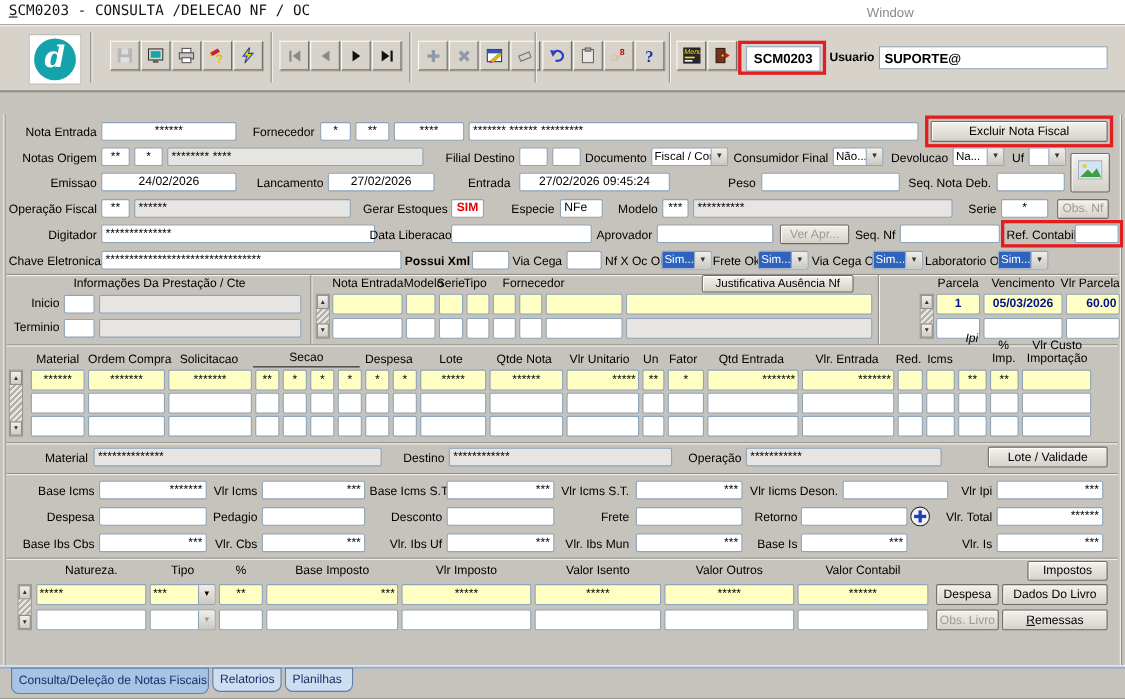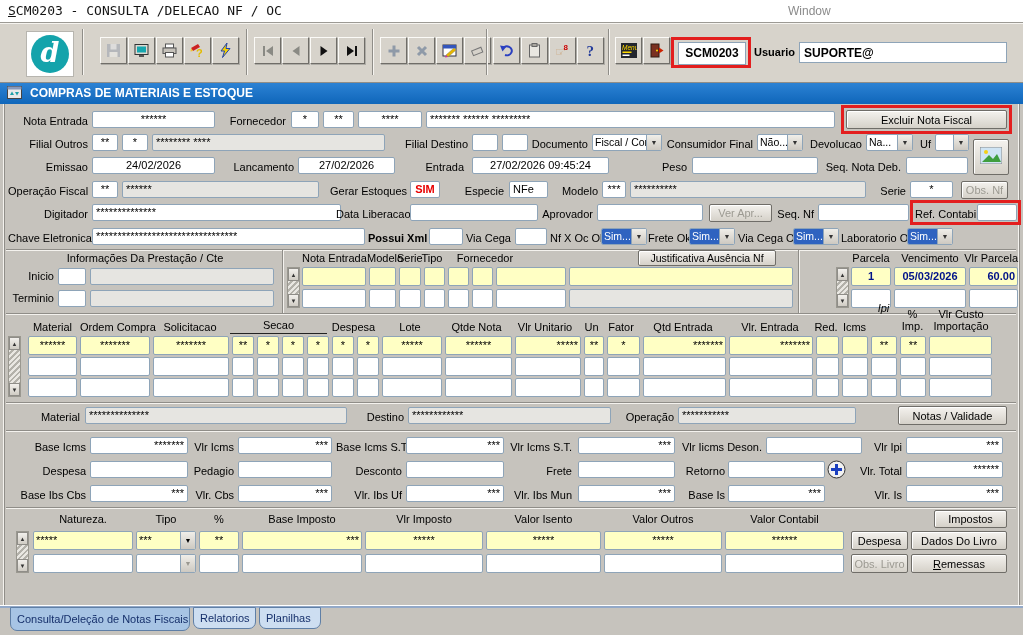--- a/index.html
+++ b/index.html
@@ -242,44 +242,35 @@
           </svg>
         </span>
       </div>
 
     <div class="codefld">SCM0203</div>
     <div class="redbox" style="left:671px;top:13px;width:80px;height:31px;"></div>
     <div class="usrlbl">Usuario</div>
     <div class="usrfld">SUPORTE@</div>
   </div>
 
-  <div class="apptitle">
-    <span><svg width="16" height="14">
-          <rect x="0.5" y="0.5" width="14" height="12" fill="#e9e9e9" stroke="#444"></rect>
-          <rect x="0.5" y="0.5" width="14" height="3" fill="#8899bb"></rect>
-          <polygon points="3,9 7,9 5,5.5" fill="#1fa0a8"></polygon>
-          <polygon points="8,6 12,6 10,9.5" fill="#1fa0a8"></polygon>
-        </svg></span>
-    <span class="txt">COMPRAS DE MATERIAIS E ESTOQUE</span>
-  </div>
 
   <div class="vframe" style="left:3px;top:104px;height:501px;"></div>
   <div class="vframe" style="left:1018px;top:104px;height:501px;"></div>
 
   <div class="lbl" style="left:8px;top:113px;width:80px;">Nota Entrada</div>
   <div class="fld ctr" style="left:92px;top:111px;width:123px;">******</div>
   <div class="lbl" style="left:222px;top:113px;width:64px;">Fornecedor</div>
   <div class="fld ctr" style="left:291px;top:111px;width:28px;">*</div>
   <div class="fld ctr" style="left:323px;top:111px;width:31px;">**</div>
   <div class="fld ctr" style="left:358px;top:111px;width:64px;">****</div>
   <div class="fld" style="left:426px;top:111px;width:409px;">******* ****** *********</div>
   <div class="btn" style="left:846px;top:110px;width:161px;height:19px;line-height:18px;">Excluir Nota Fiscal</div>
   <div class="redbox" style="left:841px;top:105px;width:171px;height:29px;"></div>
 
-  <div class="lbl" style="left:8px;top:136px;width:80px;">Filial Outros</div>
+  <div class="lbl" style="left:8px;top:136px;width:80px;">Notas Origem</div>
   <div class="fld ctr" style="left:92px;top:134px;width:26px;">**</div>
   <div class="fld ctr" style="left:122px;top:134px;width:26px;">*</div>
   <div class="fld ro" style="left:152px;top:134px;width:233px;">******** ****</div>
   <div class="lbl" style="left:392px;top:136px;width:76px;">Filial Destino</div>
   <div class="fld" style="left:472px;top:134px;width:26px;"></div>
   <div class="fld" style="left:502px;top:134px;width:26px;"></div>
   <div class="lbl" style="left:530px;top:136px;width:58px;">Documento</div>
   <div class="fld dd" style="left:592px;top:134px;width:70px;">
       <span class="ddv">Fiscal / Come...</span>
       <span class="dda">▼</span>
@@ -536,21 +527,21 @@
   </div>
 
   <div class="groove-h" style="left:6px;top:402px;width:1010px;"></div>
 
   <div class="lbl" style="left:30px;top:409px;width:50px;">Material</div>
   <div class="fld ro" style="left:85px;top:407px;width:262px;">**************</div>
   <div class="lbl" style="left:366px;top:409px;width:38px;">Destino</div>
   <div class="fld ro" style="left:408px;top:407px;width:203px;">************</div>
   <div class="lbl" style="left:624px;top:409px;width:50px;">Operação</div>
   <div class="fld ro" style="left:678px;top:407px;width:178px;">***********</div>
-  <div class="btn" style="left:898px;top:406px;width:109px;height:19px;line-height:18px;">Notas / Validade</div>
+  <div class="btn" style="left:898px;top:406px;width:109px;height:19px;line-height:18px;">Lote / Validade</div>
 
   <div class="groove-h" style="left:6px;top:430px;width:1010px;"></div>
 
   <div class="lbl" style="left:0px;top:439px;width:86px;">Base Icms</div>
   <div class="fld rgt" style="left:90px;top:437px;width:98px;">*******</div>
   <div class="lbl" style="left:190px;top:439px;width:44px;">Vlr Icms</div>
   <div class="fld rgt" style="left:238px;top:437px;width:94px;">***</div>
   <div class="lbl" style="left:336px;top:439px;width:66px;">Base Icms S.T.</div>
   <div class="fld rgt" style="left:406px;top:437px;width:98px;">***</div>
   <div class="lbl" style="left:500px;top:439px;width:72px;">Vlr Icms S.T.</div>

